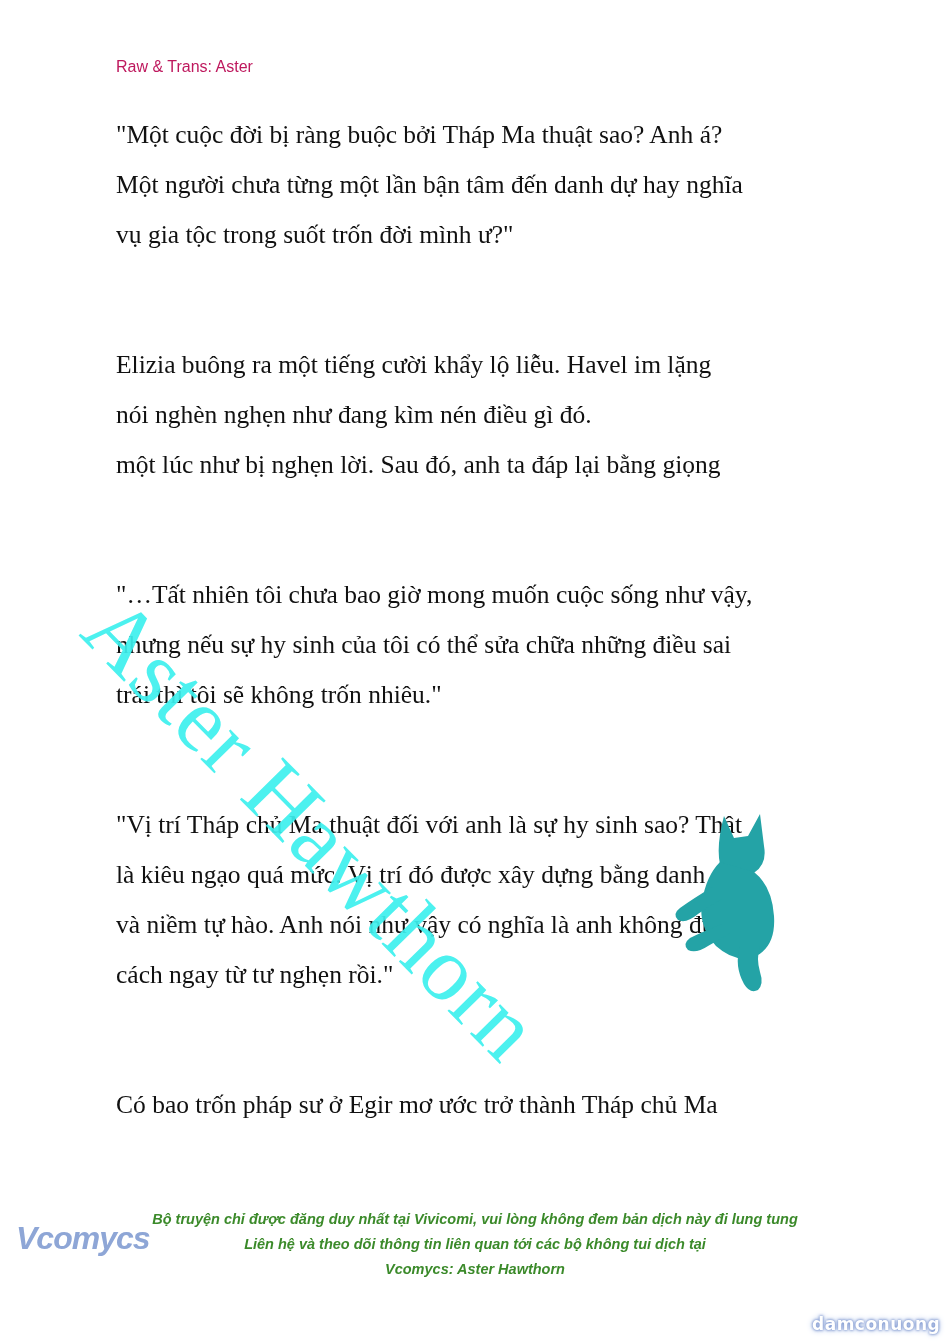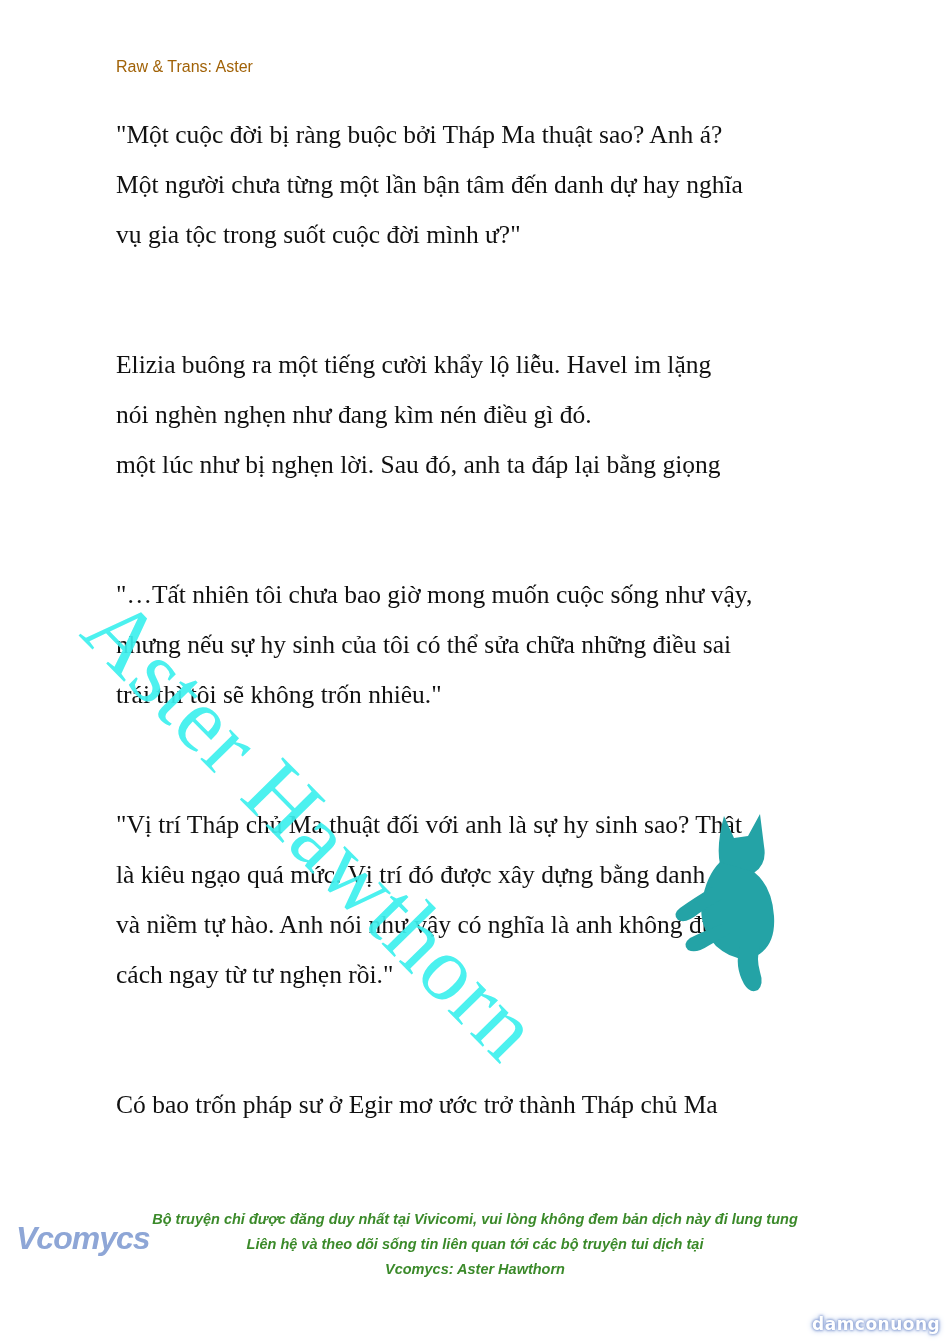--- a/index.html
+++ b/index.html
@@ -12,21 +12,21 @@
       height: 1343px;
       position: relative;
       overflow: hidden;
     }
     .header-credit {
       position: absolute;
       left: 116px;
       top: 58px;
       font-family: "Liberation Sans", sans-serif;
       font-size: 16px;
-      color: #a16207;
+      color: #be185d;
     }
     .content {
       position: absolute;
       left: 116px;
       top: 110px;
       width: 730px;
       font-family: "Liberation Serif", serif;
       font-size: 25.5px;
       line-height: 50px;
       color: #111111;
@@ -100,21 +100,21 @@
   </style>
 </head>
 <body>
 
 <div class="header-credit">Raw &amp; Trans: Aster</div>
 
 <div class="content">
   <p class="para">
     <span class="para-line">"Một cuộc đời bị ràng buộc bởi Tháp Ma thuật sao? Anh á?</span>
     <span class="para-line">Một người chưa từng một lần bận tâm đến danh dự hay nghĩa</span>
-    <span class="para-line">vụ gia tộc trong suốt cuộc đời mình ư?"</span>
+    <span class="para-line">vụ gia tộc trong suốt trốn đời mình ư?"</span>
   </p>
   <div class="gap"></div>
   <p class="para">
     <span class="para-line">Elizia buông ra một tiếng cười khẩy lộ liễu. Havel im lặng</span>
     <span class="para-line">nói nghèn nghẹn như đang kìm nén điều gì đó.</span>
     <span class="para-line">một lúc như bị nghẹn lời. Sau đó, anh ta đáp lại bằng giọng</span>
   </p>
   <div class="gap"></div>
   <p class="para">
     <span class="para-line">"…Tất nhiên tôi chưa bao giờ mong muốn cuộc sống như vậy,</span>
@@ -146,18 +146,18 @@
     <path d="M78 80 Q58 92 44 102 Q36 108 42 114 Q50 118 62 108 Q76 98 88 92 Z"></path>
 
     <path d="M86 118 Q66 126 54 132 Q46 138 52 144 Q60 148 72 140 Q86 132 96 126 Z"></path>
 
     <path d="M104 140 Q98 160 108 178 Q114 188 122 184 Q128 178 124 166 Q120 152 124 140 Z"></path>
   </g>
 </svg>
 
 <div class="footer-notice">
   <span>Bộ truyện chỉ được đăng duy nhất tại Vivicomi, vui lòng không đem bản dịch này đi lung tung</span>
-  <span>Liên hệ và theo dõi sống tin liên quan tới các bộ truyện tui dịch tại</span>
+  <span>Liên hệ và theo dõi thông tin liên quan tới các bộ không tui dịch tại</span>
   <span>Vcomycs: Aster Hawthorn</span>
 </div>
 
 <div class="logo-left">Vcomycs</div>
 <div class="logo-right">damconuong</div>
 
 </body></html>

